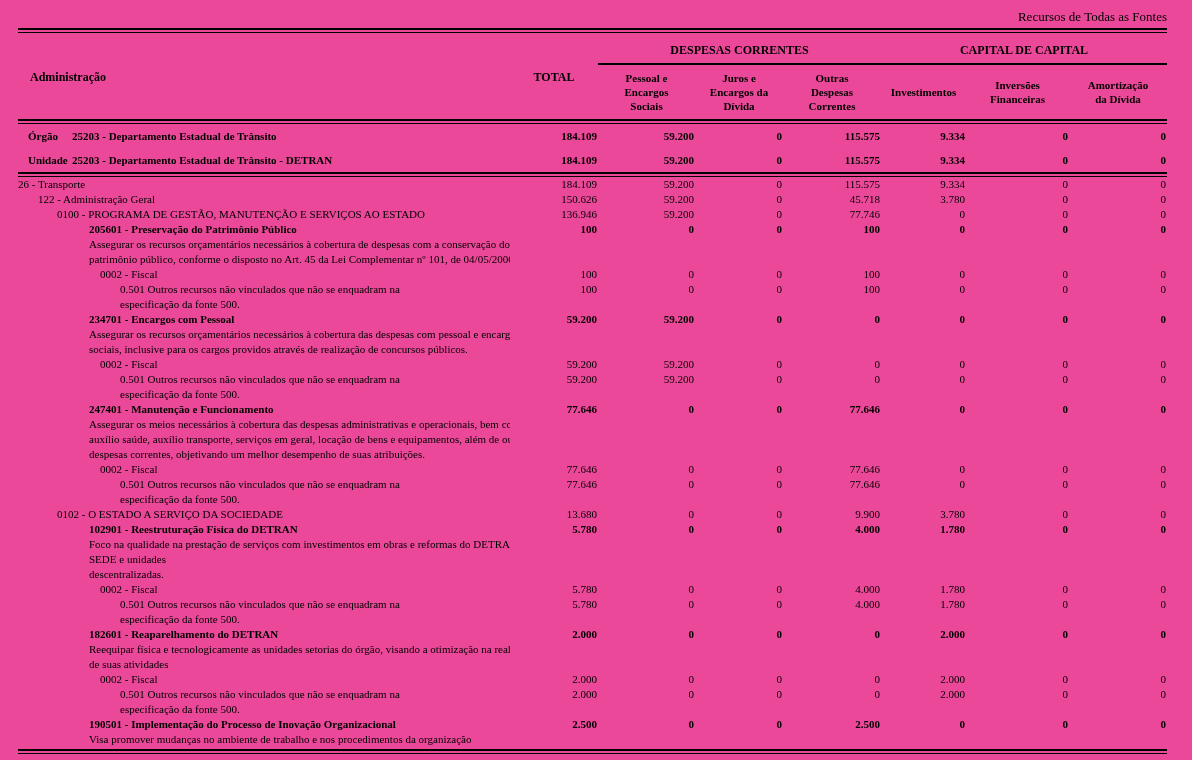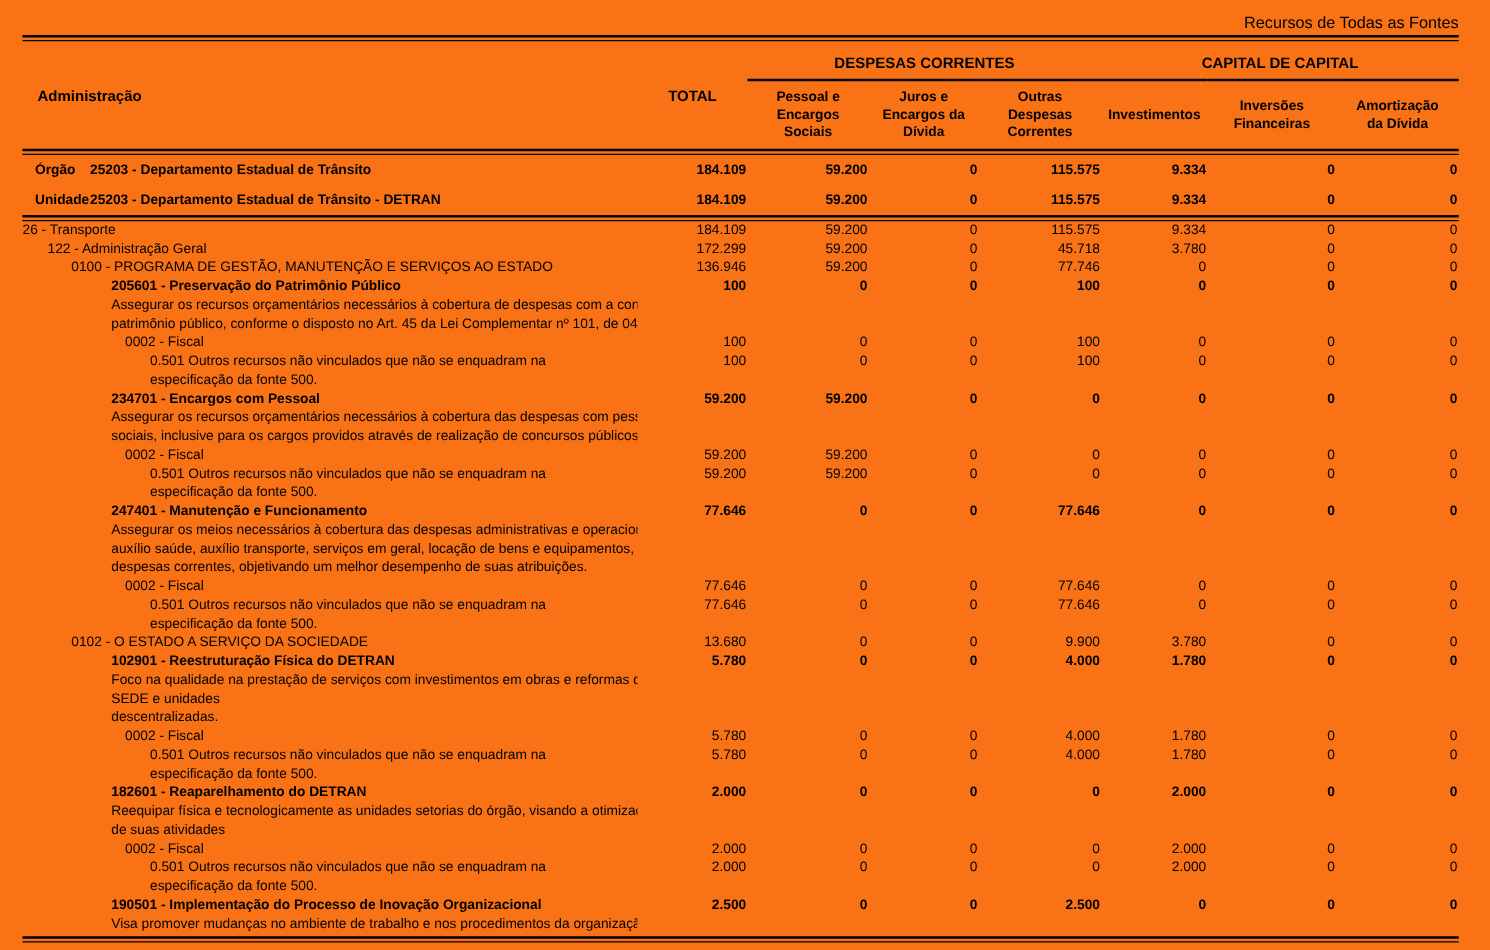--- a/index.html
+++ b/index.html
@@ -1,18 +1,18 @@
 <!DOCTYPE html>
 <html><head>
 <meta charset="utf-8">
 <style>
   html,body { margin:0; padding:0; background:#e8e8e8; }
   .page {
-    width:1192px; height:760px; background:#f97316; overflow:hidden;
-    font-family:Liberation Sans, sans-serif; font-size:11px; color:#000;
+    width:1192px; height:760px; background:#ec4899; overflow:hidden;
+    font-family:Liberation Serif, serif; font-size:11px; color:#000;
     position:relative;
   }
   .sheet { margin-left:18px; width:1149px; }
   .topbar { height:28px; position:relative; }
   .top-label {
     position:absolute; right:0; bottom:3px; font-size:13px; white-space:nowrap;
   }
   .rule-double { height:2px; border-top:2px solid #000; border-bottom:1px solid #000; }
   .rule-bottom { margin-top:2px; }
 
@@ -131,21 +131,21 @@
           <div class="cell num">184.109</div>
           <div class="cell num">59.200</div>
           <div class="cell num">0</div>
           <div class="cell num">115.575</div>
           <div class="cell num">9.334</div>
           <div class="cell num">0</div>
           <div class="cell num">0</div>
         </div>
         <div class="trow">
           <div class="cell spec lvl1">122 - Administração Geral</div>
-          <div class="cell num">172.299</div>
+          <div class="cell num">150.626</div>
           <div class="cell num">59.200</div>
           <div class="cell num">0</div>
           <div class="cell num">45.718</div>
           <div class="cell num">3.780</div>
           <div class="cell num">0</div>
           <div class="cell num">0</div>
         </div>
         <div class="trow">
           <div class="cell spec lvl2">0100 - PROGRAMA DE GESTÃO, MANUTENÇÃO E SERVIÇOS AO ESTADO</div>
           <div class="cell num">136.946</div>

